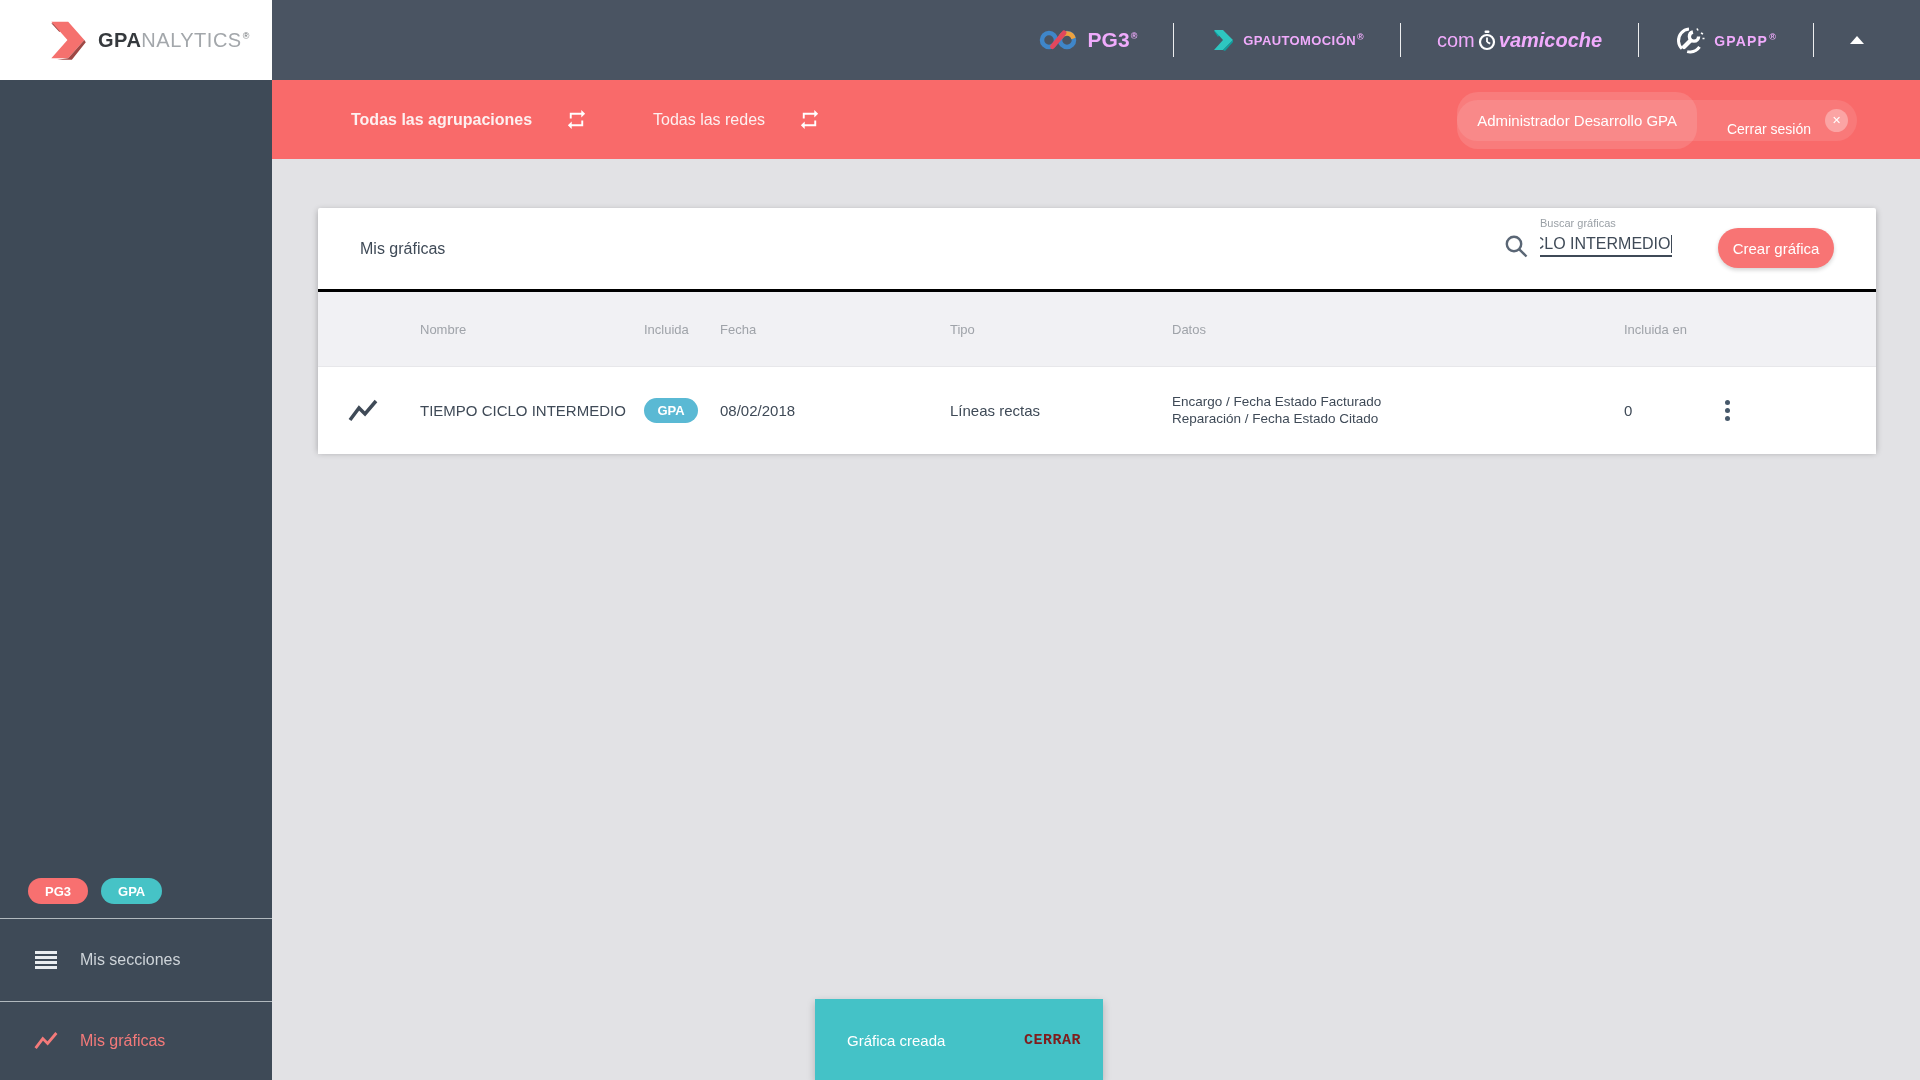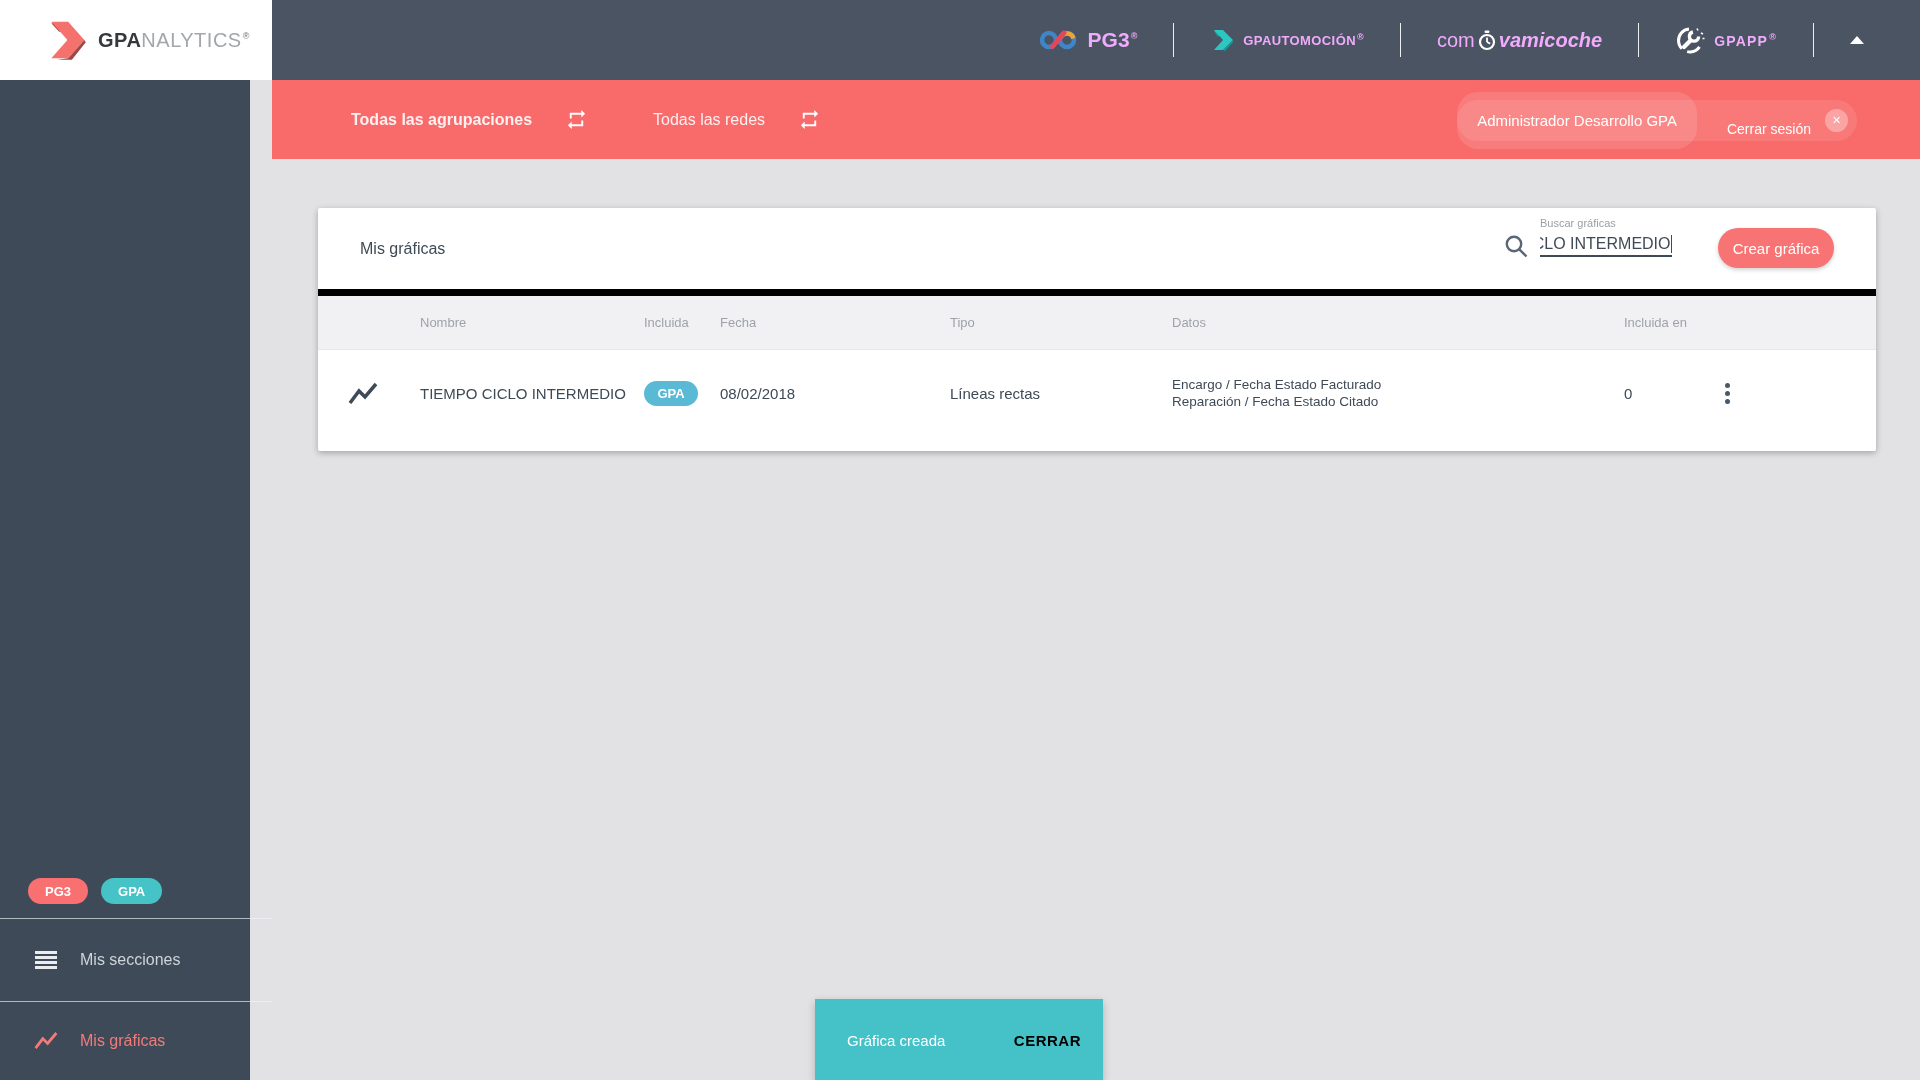--- a/index.html
+++ b/index.html
@@ -2,21 +2,21 @@
 <html><head>
 <meta charset="utf-8">
 <style>
   * { margin:0; padding:0; box-sizing:border-box; }
   html,body { width:1920px; height:1080px; }
   body {
     position:relative; overflow:hidden; background:#e2e2e5;
     font-family:"Liberation Sans", sans-serif;
   }
   
-  .sidebar { position:absolute; left:0; top:0; width:250px; height:1080px; background:#3e4a57; }
+  .sidebar { position:absolute; left:0; top:0; width:272px; height:1080px; background:#3e4a57; }
   .logo-box { position:absolute; left:0; top:0; width:272px; height:80px; background:#fff;
     display:flex; align-items:center; padding-left:44px; }
   .logo-text { margin-left:10px; font-size:20px; letter-spacing:.5px; white-space:nowrap; }
   .logo-bold { font-weight:bold; color:#35393d; }
   .logo-light { color:#a3a7ab; }
   .logo-reg { font-size:9px; color:#6b6f73; vertical-align:super; margin-left:1px; }
   .sidebar-badges { position:absolute; left:28px; top:878px; display:flex; gap:13px; }
   .pill-badge { height:26px; border-radius:13px; color:#fff; font-size:13px; font-weight:bold;
     display:flex; align-items:center; justify-content:center; padding:0 17px; cursor:pointer; }
   .pill-pg3 { background:#f87070; }
@@ -69,36 +69,36 @@
   .search-value { font-size:16px; color:#3f4a57; white-space:nowrap; overflow:hidden;
     display:flex; justify-content:flex-end; align-items:center; height:25px;
     border-bottom:2px solid #3f4a57; }
   .caret { width:1.5px; height:18px; background:#3f4a57; flex:none; }
   .create-btn { position:absolute; left:1400px; top:20px; width:116px; height:40px; border-radius:20px;
     background:#f87474; color:#fff; font-size:15px; border:none; display:flex; align-items:center;
     justify-content:center; cursor:pointer; box-shadow:0 2px 4px rgba(0,0,0,.18);
     font-family:"Liberation Sans", sans-serif; }
   .tgrid { display:grid; grid-template-columns:102px 224px 76px 230px 222px 452px 93px 1fr;
     align-items:center; }
-  .thead { height:61px; background:#f1f1f4; border-top:7px solid #000000;
+  .thead { height:78px; background:#f1f1f4; border-top:3px solid #000000;
     border-bottom:1px solid #e7e7ea; color:#9fa3a9; font-size:13px; }
   .trow { height:87px; background:#fff; font-size:15px; color:#3f4a57; cursor:pointer; }
   .cell-rowicon { padding-left:30px; display:flex; }
   .badge-blue { width:54px; height:25px; border-radius:13px; background:#5ab9d4; color:#fff;
     font-size:13px; font-weight:bold; display:flex; align-items:center; justify-content:center; }
   .datos-cell { font-size:13.5px; line-height:16.5px; }
   .kebab { display:flex; flex-direction:column; gap:3px; padding-left:8px; width:24px; cursor:pointer; }
   .kebab span { width:5px; height:5px; border-radius:50%; background:#46586a; }
   
   .snackbar { position:absolute; left:815px; top:999px; width:288px; height:82px; background:#44c2c7;
     display:flex; align-items:center; justify-content:space-between; padding:0 12px 0 32px;
     box-shadow:0 3px 8px rgba(0,0,0,.22);gap:24px; }
   .snackbar-msg { color:#fff; font-size:15px; }
-  .snackbar-action { color:#000000; font-size:15px; font-weight:bold; letter-spacing:.5px;
-    background:none; border:none; cursor:pointer; font-family:Liberation Sans, sans-serif; padding:6px 10px;text-align:center; }
+  .snackbar-action { color:#7f1d1d; font-size:15px; font-weight:bold; letter-spacing:.5px;
+    background:none; border:none; cursor:pointer; font-family:Liberation Mono, monospace; padding:6px 10px;text-align:center; }
 </style>
 </head>
 <body>
 
 <aside class="sidebar">
   <div class="logo-box">
     <svg width="44" height="46" viewBox="0 0 60 62">
       <polygon points="10,8 32,8 21,20" fill="#9e4744"></polygon>
       <polygon points="10,6 33,6 55,31 33,56 10,56 32,31" fill="#f5716e"></polygon>
       <polygon points="33,56 55,31 57,34 38,58 18,58" fill="#9e4744"></polygon>

